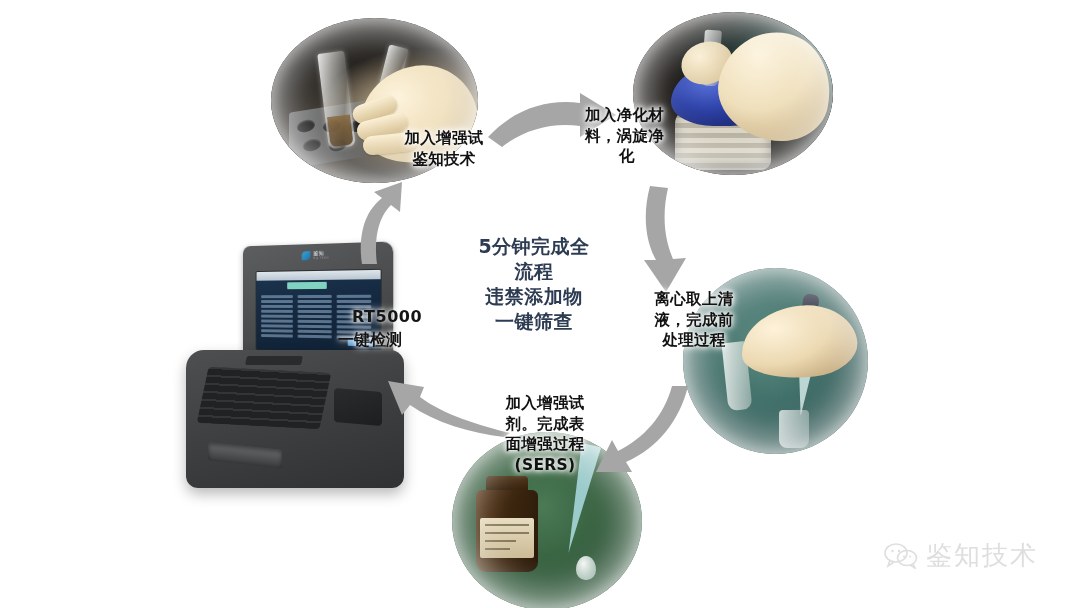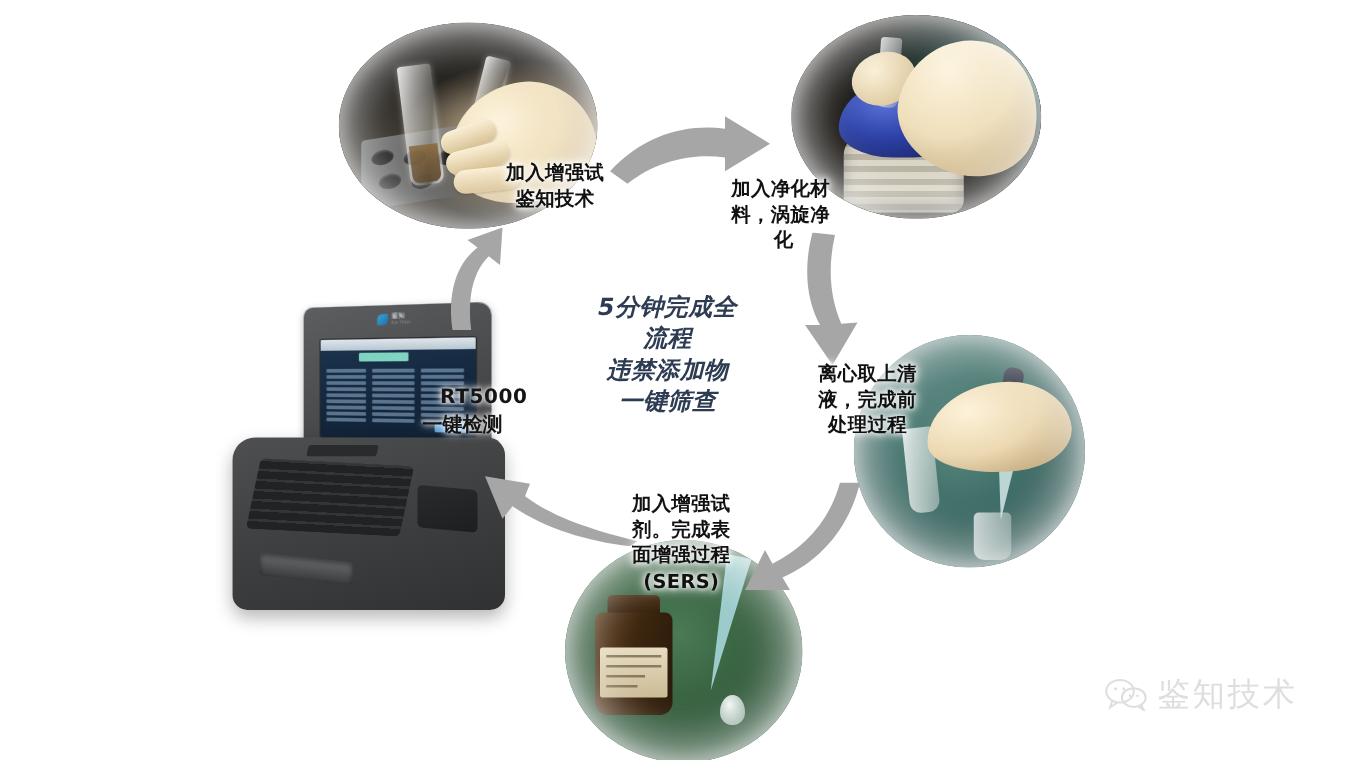--- a/index.html
+++ b/index.html
@@ -252,37 +252,36 @@
   #arrow-step4-inst { left:386px; top:375px; }
 
   
   .cap {
     position:absolute; color:#111; font-weight:bold;
     font-size:15.5px; line-height:1.33; text-align:center;
     letter-spacing:.3px;
     text-shadow:0 0 4px #fff, 0 0 7px #fff, 0 0 10px #fff;
   }
   #cap-step1 { left:374px; top:128px; width:140px; }
-  #cap-step2 { left:585px; top:105px; width:110px; text-align:left;margin-top:36px; }
+  #cap-step2 { left:585px; top:105px; width:110px; text-align:left; }
   #cap-step3 { left:634px; top:289px; width:120px; text-align:center; }
   #cap-step4 { left:486px; top:393px; width:118px; }
   #cap-instrument {
     position:absolute; left:352px; top:305px; width:120px;
     color:#151515; font-weight:bold; font-size:16px; line-height:1.45;
     text-align:left; text-shadow:0 0 4px #fff, 0 0 8px #fff;
   }
   #cap-instrument .model { display:block; letter-spacing:.5px; }
   #cap-instrument .mode  { display:block; margin-left:-14px; }
 
   #center-text {
     position:absolute; left:444px; top:234px; width:180px;
     text-align:center; color:#2d3c52; font-weight:bold;
     font-size:19px; line-height:1.32; letter-spacing:.5px;
     text-shadow:0 1px 0 rgba(255,255,255,0.9);
-    font-style:italic;
   }
 
   
   #watermark {
     position:absolute; left:884px; top:538px;
     display:flex; align-items:center; gap:8px; opacity:.55;
   }
   #watermark .wm-text {
     font-size:26px; color:#c4c4c4; letter-spacing:2px; font-weight:normal;
   }

